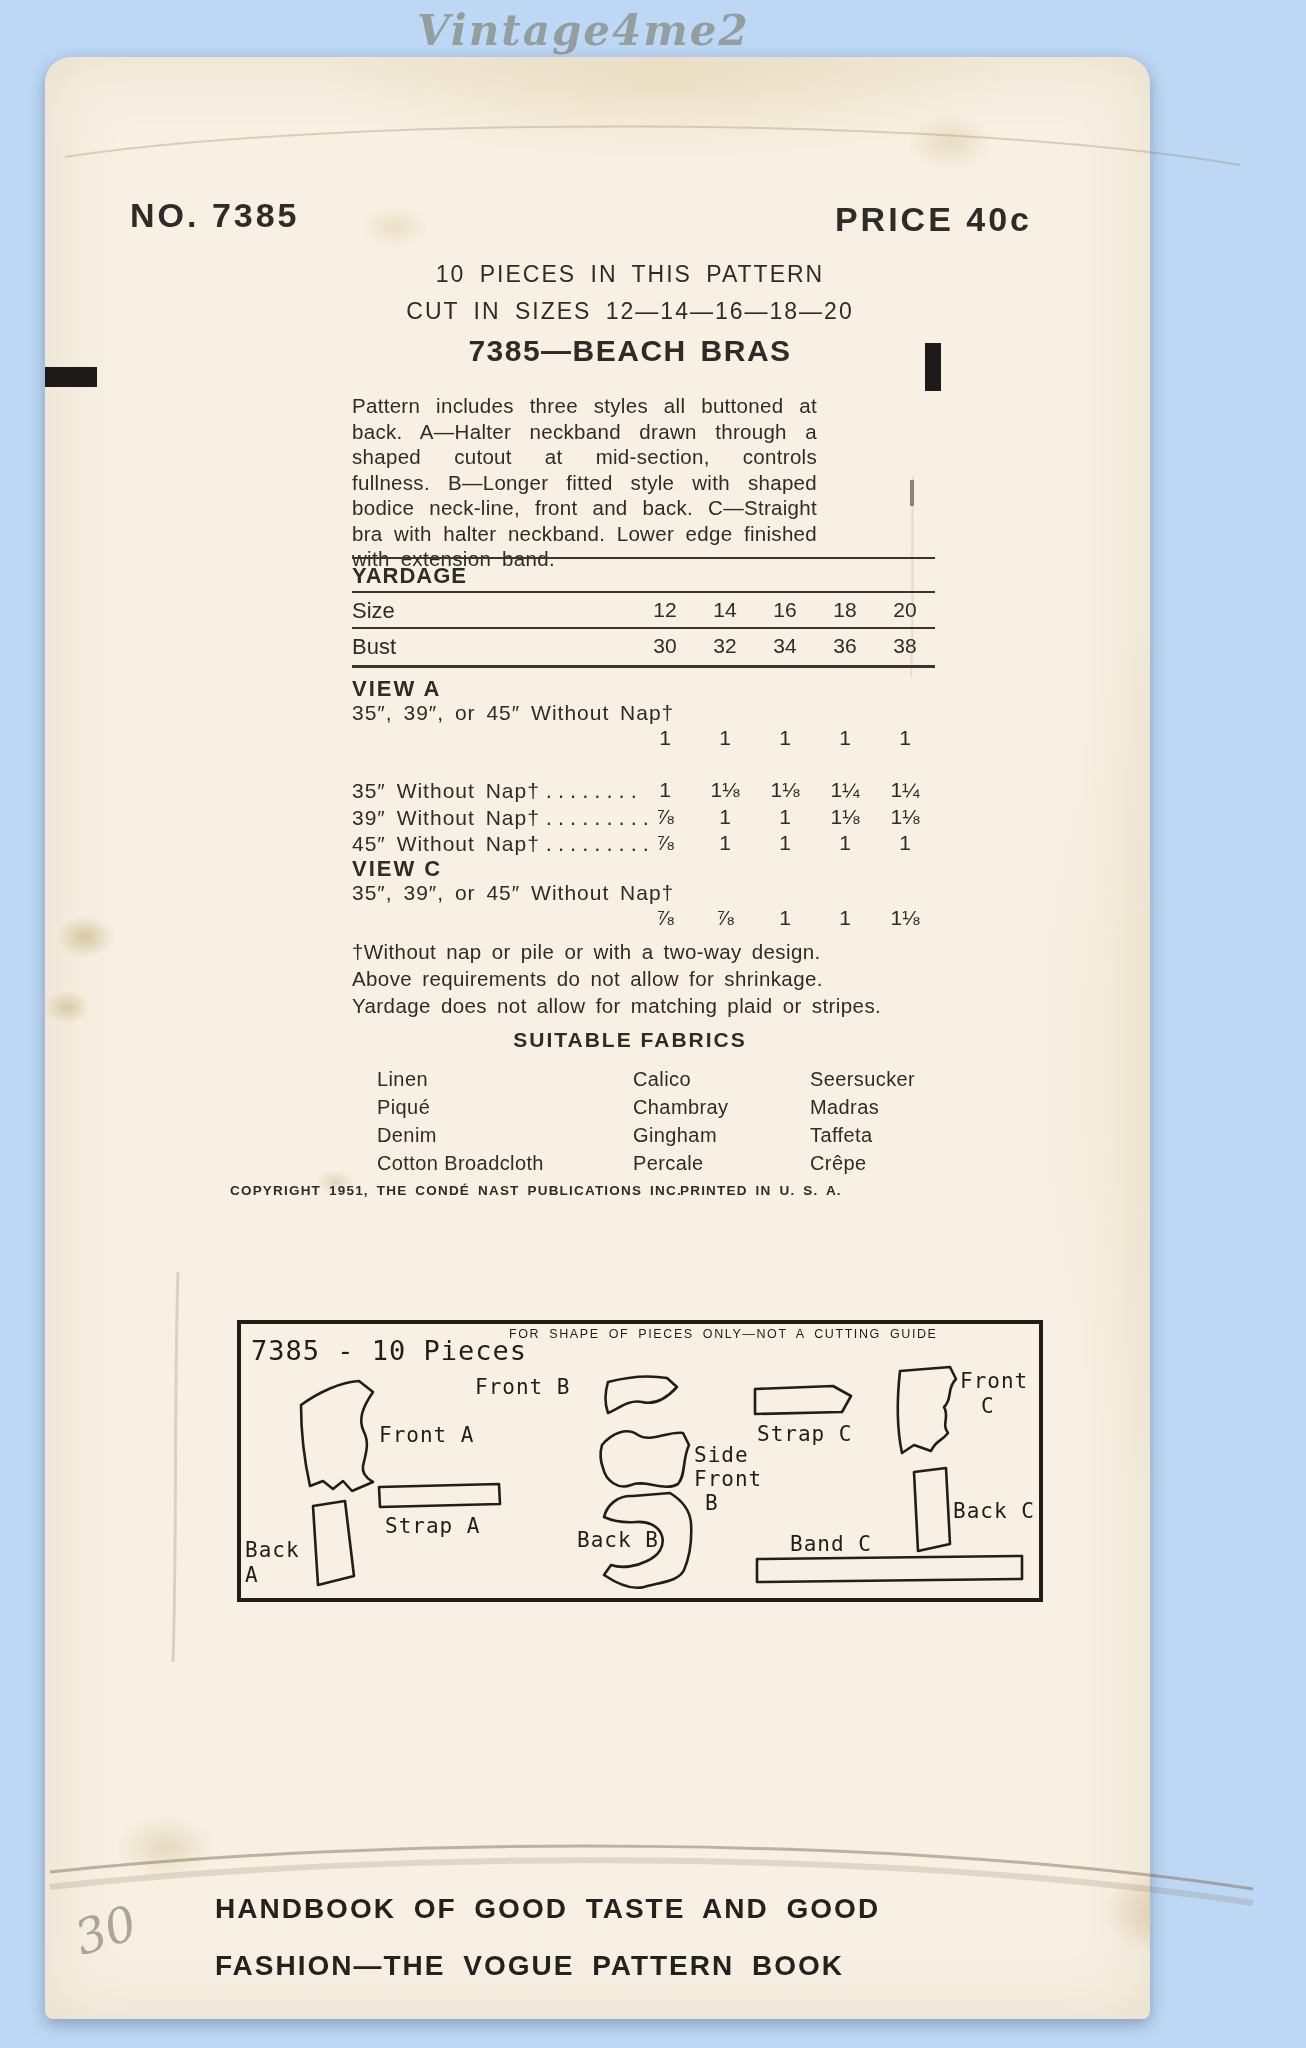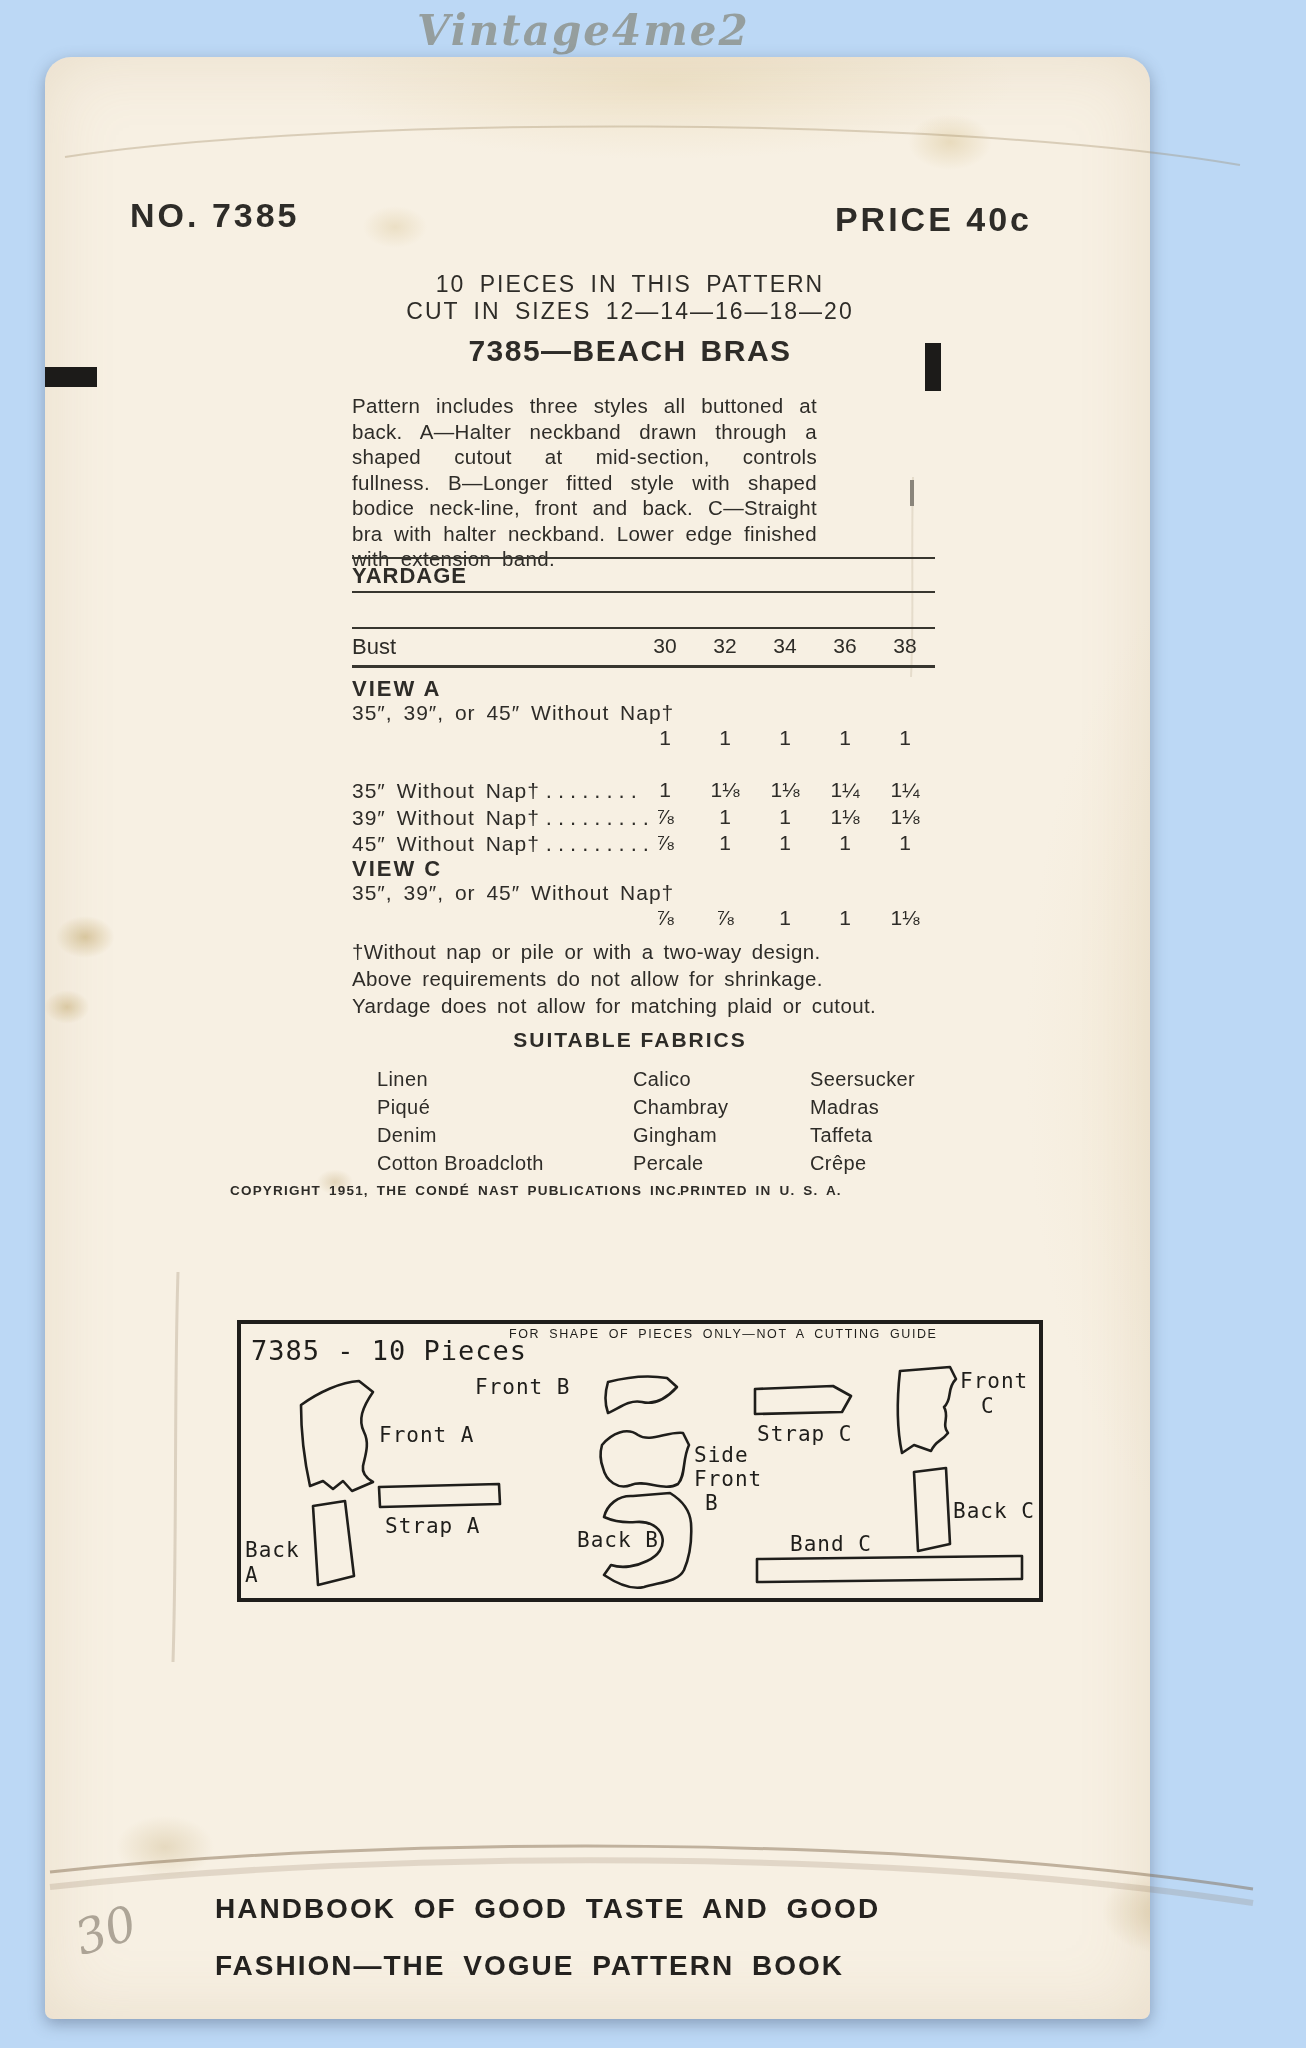--- a/index.html
+++ b/index.html
@@ -34,21 +34,21 @@
     border-radius:26px 26px 8px 8px;
     box-shadow: inset 0 0 70px rgba(170,140,90,.18), 0 5px 16px rgba(70,85,110,.45);
   }
   .abs{position:absolute;}
   .nowrap{white-space:nowrap;}
   
   .pattern-no{left:85px; top:139px; font-size:34px; font-weight:600; letter-spacing:3px;}
   .price{right:118px; top:143px; font-size:34px; font-weight:600; letter-spacing:3px;margin-left:10px;}
   
   .centerblock{left:255px; width:660px; text-align:center;}
-  .pieces-line{top:204px; font-size:23px; font-weight:500; letter-spacing:2px; word-spacing:6px;margin-top:10px;}
+  .pieces-line{top:204px; font-size:23px; font-weight:500; letter-spacing:2px; word-spacing:6px;}
   .sizes-line{top:241px; font-size:23px; font-weight:500; letter-spacing:2px; word-spacing:6px;}
   .beach-title{top:277px; font-size:30px; font-weight:bold; letter-spacing:1.5px; word-spacing:4px;}
   .description{
     left:307px; top:336px; width:465px;
     font-size:20.5px; line-height:25.5px;
     text-align:justify; text-align-last:left;
     word-spacing:5px; letter-spacing:.3px;
   }
   
   .table{left:307px; top:493px; width:583px; height:420px;}
@@ -119,20 +119,28 @@
   <div class="abs centerblock pieces-line nowrap">10 PIECES IN THIS PATTERN</div>
   <div class="abs centerblock sizes-line nowrap">CUT IN SIZES 12—14—16—18—20</div>
   <div class="abs centerblock beach-title nowrap">7385—BEACH BRAS</div>
   <div class="abs description">Pattern includes three styles all buttoned at back. A—Halter neckband drawn through a shaped cutout at mid-section, controls fullness. B—Longer fitted style with shaped bodice neck-line, front and back. C—Straight bra with halter neckband. Lower edge finished with extension band.</div>
 
   <div class="abs table">
     <div class="rule" style="top:7px"></div>
     <div class="trow thead" style="top:13px">YARDAGE</div>
     <div class="rule" style="top:41px"></div>
 
+    <div class="trow" style="top:48px">
+      <span>Size</span>
+      <span class="tval c1">12</span>
+      <span class="tval c2">14</span>
+      <span class="tval c3">16</span>
+      <span class="tval c4">18</span>
+      <span class="tval c5">20</span>
+    </div>
     <div class="rule" style="top:77px"></div>
 
     <div class="trow" style="top:84px">
       <span>Bust</span>
       <span class="tval c1">30</span>
       <span class="tval c2">32</span>
       <span class="tval c3">34</span>
       <span class="tval c4">36</span>
       <span class="tval c5">38</span>
     </div>
@@ -180,21 +188,21 @@
       <span class="tval c2">⅞</span>
       <span class="tval c3">1</span>
       <span class="tval c4">1</span>
       <span class="tval c5">1⅛</span>
     </div>
   </div>
 
   <div class="abs notes">
     <div>†Without nap or pile or with a two-way design.</div>
     <div>Above requirements do not allow for shrinkage.</div>
-    <div>Yardage does not allow for matching plaid or cutout.</div>
+    <div>Yardage does not allow for matching plaid or stripes.</div>
   </div>
 
   <div class="abs centerblock fab-head nowrap">SUITABLE FABRICS</div>
   <div class="abs fabcol fc1">
     <div>Linen</div>
     <div>Piqué</div>
     <div>Denim</div>
     <div>Cotton  Broadcloth</div>
   </div>
   <div class="abs fabcol fc2">

